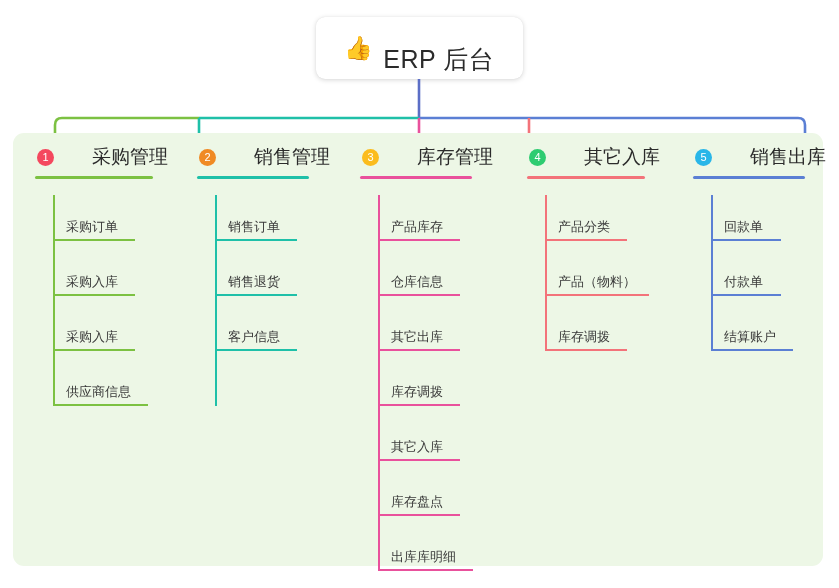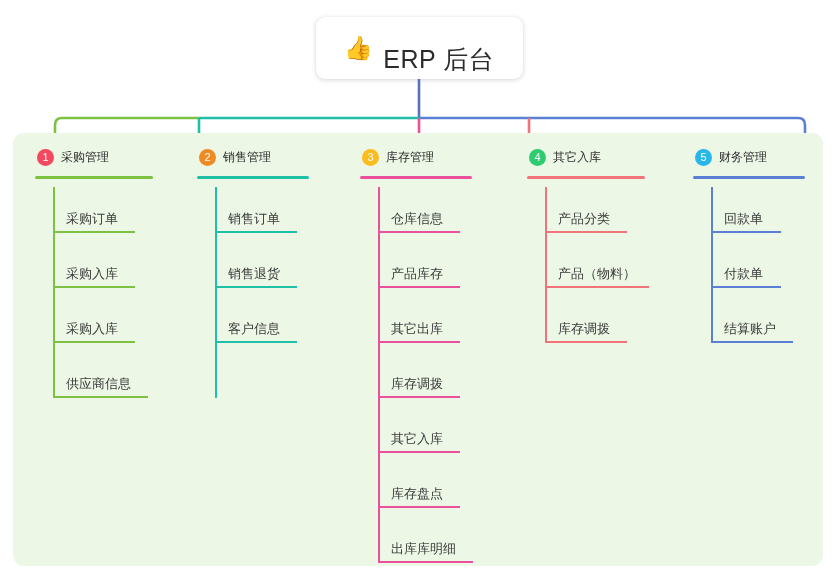--- a/index.html
+++ b/index.html
@@ -34,24 +34,24 @@
   }
 
   
   .col{position:absolute;top:145px;}
   .col-head{display:flex;align-items:center;gap:7px;height:24px;padding-left:2px;}
   .badge{
     width:17px;height:17px;border-radius:50%;
     color:#ffffff;font-size:11px;line-height:17px;text-align:center;
     flex:0 0 auto;font-weight:normal;
   }
-  .col-title{font-size:12px;color:#2b2b2b;white-space:nowrap;}
+  .col-title{font-size:19px;color:#2b2b2b;white-space:nowrap;margin-left:31px;}
   .head-rule{height:3px;border-radius:2px;margin-top:7px;}
 
-  .items{position:relative;margin-top:8px;}
+  .items{position:relative;margin-top:16px;}
   .spine{position:absolute;left:18px;top:0;width:2px;}
   .item{position:relative;height:55px;}
   .item-label{
     position:absolute;left:31px;bottom:14px;
     font-size:13px;color:#3a3a3a;white-space:nowrap;
   }
   .item-rule{position:absolute;left:18px;bottom:9px;height:2px;}
 </style>
 </head>
 <body>
@@ -128,25 +128,25 @@
       </div>
       <div class="col" style="left: 360px;">
         <div class="col-head">
           <span class="badge" style="background: rgb(251, 188, 30);">3</span>
           <span class="col-title">库存管理</span>
         </div>
         <div class="head-rule" style="background: rgb(233, 81, 156); width: 112px;"></div>
         <div class="items" style="height: 385px;">
           <div class="spine" style="background: rgb(233, 81, 156); height: 376px;"></div>
           <div class="item">
+            <span class="item-label">产品库存</span>
+            <div class="item-rule" style="background: rgb(233, 81, 156); width: 82px;"></div>
+          </div>
+          <div class="item">
             <span class="item-label">仓库信息</span>
-            <div class="item-rule" style="background: rgb(233, 81, 156); width: 82px;"></div>
-          </div>
-          <div class="item">
-            <span class="item-label">产品库存</span>
             <div class="item-rule" style="background: rgb(233, 81, 156); width: 82px;"></div>
           </div>
           <div class="item">
             <span class="item-label">其它出库</span>
             <div class="item-rule" style="background: rgb(233, 81, 156); width: 82px;"></div>
           </div>
           <div class="item">
             <span class="item-label">库存调拨</span>
             <div class="item-rule" style="background: rgb(233, 81, 156); width: 82px;"></div>
           </div>
@@ -182,21 +182,21 @@
           </div>
           <div class="item">
             <span class="item-label">库存调拨</span>
             <div class="item-rule" style="background: rgb(243, 115, 122); width: 82px;"></div>
           </div>
         </div>
       </div>
       <div class="col" style="left: 693px;">
         <div class="col-head">
           <span class="badge" style="background: rgb(41, 182, 232);">5</span>
-          <span class="col-title">财务管理</span>
+          <span class="col-title">销售出库</span>
         </div>
         <div class="head-rule" style="background: rgb(91, 127, 212); width: 112px;"></div>
         <div class="items" style="height: 165px;">
           <div class="spine" style="background: rgb(91, 127, 212); height: 156px;"></div>
           <div class="item">
             <span class="item-label">回款单</span>
             <div class="item-rule" style="background: rgb(91, 127, 212); width: 70px;"></div>
           </div>
           <div class="item">
             <span class="item-label">付款单</span>

